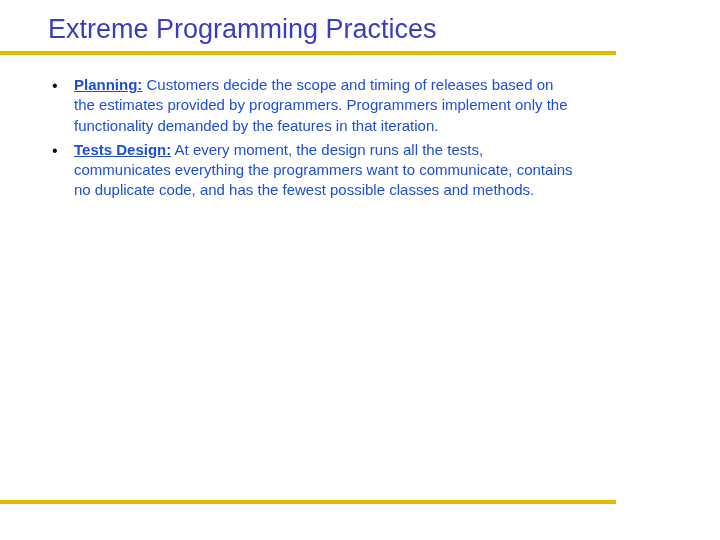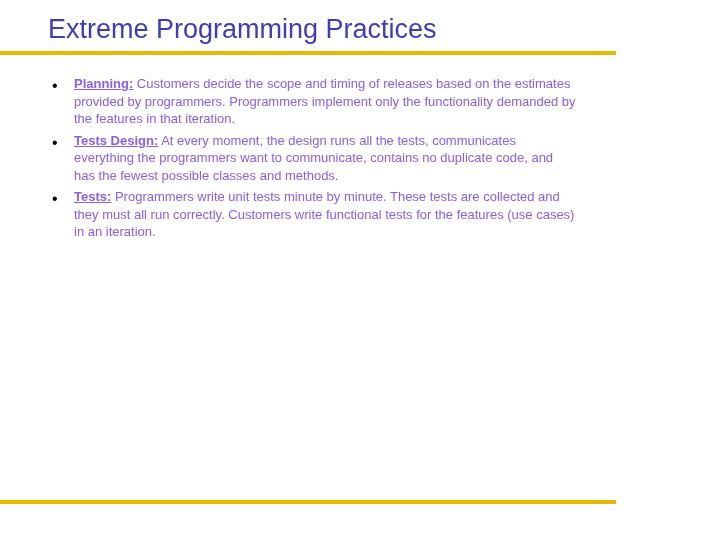--- a/index.html
+++ b/index.html
@@ -34,23 +34,23 @@
     left: 0;
     right: 0;
     bottom: 36px;
   }
   .rule-bottom {
     height: 4px;
     background: #e6b800;
   }
   .content {
     padding: 20px 40px 0 40px;
-    font-size: 13px;
+    font-size: 15px;
     line-height: 1.35;
-    color: #8b5cf6;
+    color: #1d4ed8;
   }
   ul {
     list-style: none;
     padding: 0;
     margin: 0;
   }
   li {
     position: relative;
     padding-left: 34px;
     margin-bottom: 4px;
@@ -77,23 +77,20 @@
   <div class="rule-top"></div>
 
   <div class="content">
     <ul>
       <li>
         <span class="label">Planning:</span><span> Customers decide the scope and timing of releases based on the estimates provided by programmers. Programmers implement only the functionality demanded by the features in that iteration.</span>
       </li>
       <li>
         <span class="label">Tests Design:</span><span> At every moment, the design runs all the tests, communicates everything the programmers want to communicate, contains no duplicate code, and has the fewest possible classes and methods.</span>
       </li>
-      <li>
-        <span class="label">Tests:</span><span> Programmers write unit tests minute by minute. These tests are collected and they must all run correctly. Customers write functional tests for the features (use cases) in an iteration.</span>
-      </li>
     </ul>
   </div>
 
   <div class="rule-bottom-wrap">
     <div class="rule-bottom"></div>
   </div>
 
 </div>
 
 </body></html>

